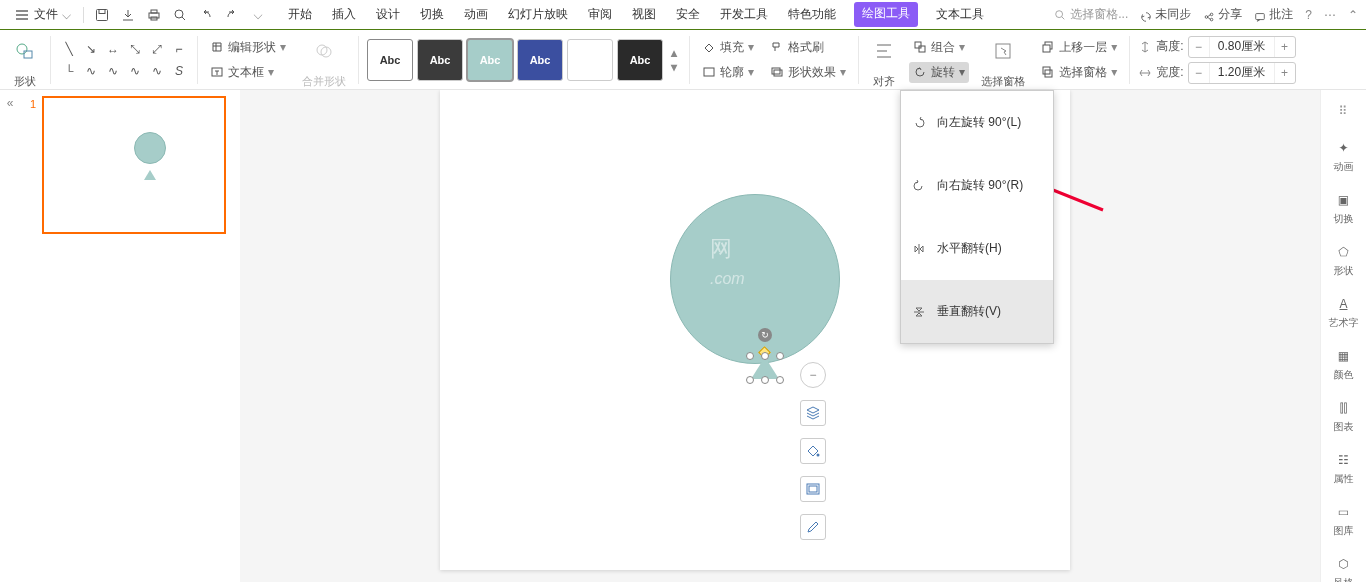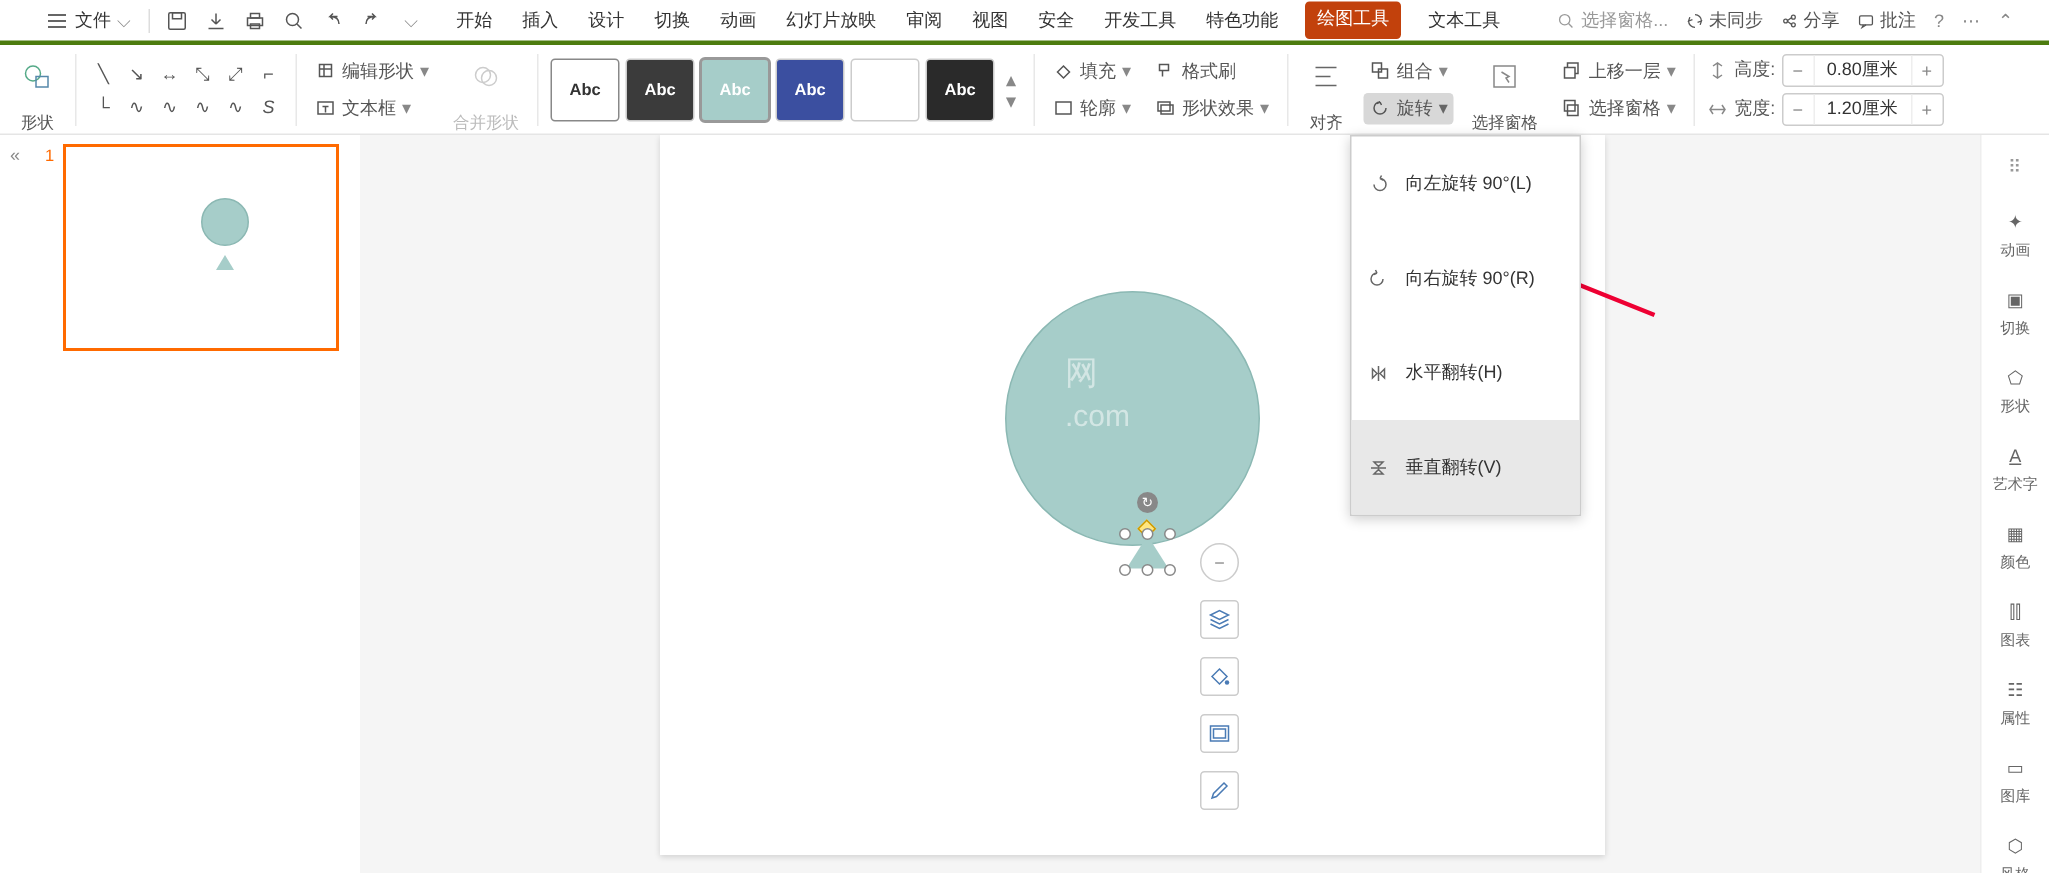--- a/index.html
+++ b/index.html
@@ -1,28 +1,28 @@
 <!DOCTYPE html>
 <html><head>
 <meta charset="utf-8">
 <style>
 * { margin: 0; padding: 0; box-sizing: border-box; font-family: "Microsoft YaHei", sans-serif; }
 body { width: 1366px; height: 582px; background: #fff; overflow: hidden; font-size: 12px; color: #333; }
 
-.menubar { height: 30px; display: flex; align-items: center; padding: 0 24px; border-bottom: 3px solid #4d7c0f; gap: 2px; }
+.menubar { height: 30px; display: flex; align-items: center; padding: 0 8px; border-bottom: 1px solid #4d7c0f; gap: 2px; }
 .menubar .file-btn { display: flex; align-items: center; gap: 4px; padding: 4px 6px; cursor: pointer; }
 .menubar .menu-icon { width: 16px; height: 16px; display: inline-flex; align-items: center; justify-content: center; color: #666; }
 .menubar .sep { width: 1px; height: 16px; background: #ddd; margin: 0 4px; }
 .menubar .qat-btn { width: 24px; height: 24px; display: inline-flex; align-items: center; justify-content: center; cursor: pointer; color: #555; }
 .menubar .tabs { display: flex; gap: 16px; margin-left: 14px; }
 .menubar .tab { padding: 4px 2px; cursor: pointer; }
-.menubar .tab.active { background: #c2410c; color: #fff; border-radius: 3px; padding: 3px 8px; }
+.menubar .tab.active { background: #8b5cf6; color: #fff; border-radius: 3px; padding: 3px 8px; }
 .menubar .right { margin-left: auto; display: flex; align-items: center; gap: 12px; color: #555; }
 .menubar .search { display: flex; align-items: center; gap: 4px; color: #999; }
-.menubar .right .link { display: flex; align-items: center; gap: 3px; cursor: pointer; }
+.menubar .right .link { display: flex; align-items: flex-end; gap: 3px; cursor: pointer; }
 
 .ribbon { height: 60px; display: flex; align-items: center; padding: 4px 8px; border-bottom: 1px solid #e5e5e5; gap: 8px; }
 .shape-group { display: flex; flex-direction: column; align-items: center; gap: 2px; padding: 0 4px; }
 .shape-btn { width: 26px; height: 42px; display: flex; flex-direction: column; align-items: center; justify-content: center; gap: 2px; }
 .shape-btn svg { width: 20px; height: 20px; }
 .shape-lbl { font-size: 11px; color: #555; }
 .vsep { width: 1px; height: 48px; background: #e8e8e8; }
 .line-grid { display: grid; grid-template-columns: repeat(6, 20px); grid-template-rows: repeat(2, 20px); gap: 2px; }
 .line-grid .cell { width: 20px; height: 20px; display: flex; align-items: center; justify-content: center; color: #555; }
 .two-row { display: flex; flex-direction: column; gap: 4px; }
@@ -57,21 +57,21 @@
 .thumb-wrap { display: flex; gap: 6px; }
 .thumb-num { color: #ff6a00; font-size: 11px; padding-top: 2px; }
 .thumb { width: 184px; height: 138px; border: 2px solid #ff6a00; background: #fff; position: relative; }
 .thumb .circle { position: absolute; width: 32px; height: 32px; border-radius: 50%; background: #a6cdc9; border: 1px solid #8bb8b3; left: 90px; top: 34px; }
 .thumb .tri { position: absolute; left: 100px; top: 72px; width: 0; height: 0; border-left: 6px solid transparent; border-right: 6px solid transparent; border-bottom: 10px solid #a6cdc9; }
 
 .canvas-area { flex: 1; background: #f5f5f5; position: relative; overflow: hidden; }
 .slide { position: absolute; left: 200px; top: 0; width: 630px; height: 480px; background: #fff; box-shadow: 0 1px 4px rgba(0,0,0,0.15); }
 .big-circle { position: absolute; left: 430px; top: 104px; width: 170px; height: 170px; border-radius: 50%; background: #a6cdc9; border: 1px solid #8bb8b3; }
 .watermark { position: absolute; left: 470px; top: 144px; color: rgba(255,255,255,0.5); font-size: 22px; font-family: serif; transform: rotate(0deg); pointer-events: none; }
-.watermark .wm2 { font-size: 20px; }
+.watermark .wm2 { font-size: 16px; font-style: italic; }
 
 .sel-shape { position: absolute; left: 510px; top: 266px; width: 30px; height: 24px; }
 .sel-shape .tri2 { width: 0; height: 0; border-left: 14px solid transparent; border-right: 14px solid transparent; border-bottom: 22px solid #a6cdc9; position: absolute; left: 1px; top: 1px; }
 .handle { width: 8px; height: 8px; border: 1px solid #888; background: #fff; border-radius: 50%; position: absolute; }
 .handle.h1 { left: -4px; top: -4px; } .handle.h2 { left: 11px; top: -4px; } .handle.h3 { left: 26px; top: -4px; }
 .handle.h4 { left: -4px; top: 20px; } .handle.h5 { left: 11px; top: 20px; } .handle.h6 { left: 26px; top: 20px; }
 .rot-handle { position: absolute; left: 8px; top: -28px; width: 14px; height: 14px; border-radius: 50%; background: #888; color: #fff; display: flex; align-items: center; justify-content: center; font-size: 9px; }
 .adj-handle { position: absolute; left: 10px; top: -8px; width: 9px; height: 9px; background: #ffe680; border: 1px solid #cc9900; transform: rotate(45deg); }
 
 .float-tools { position: absolute; left: 560px; top: 272px; display: flex; flex-direction: column; gap: 12px; }

